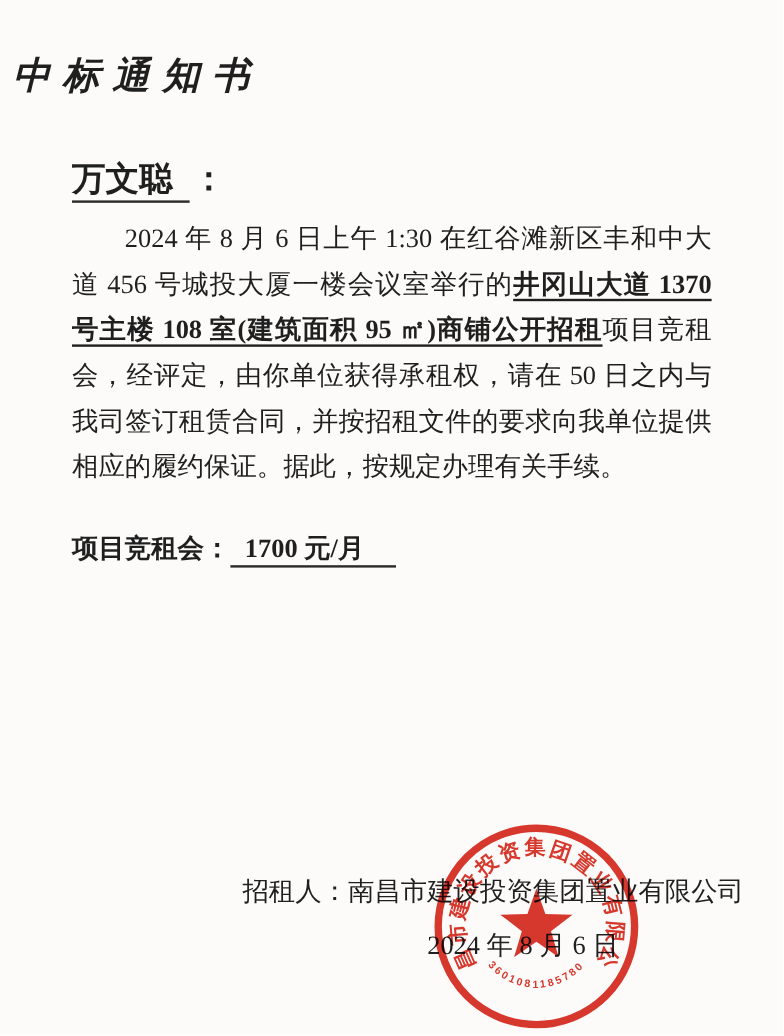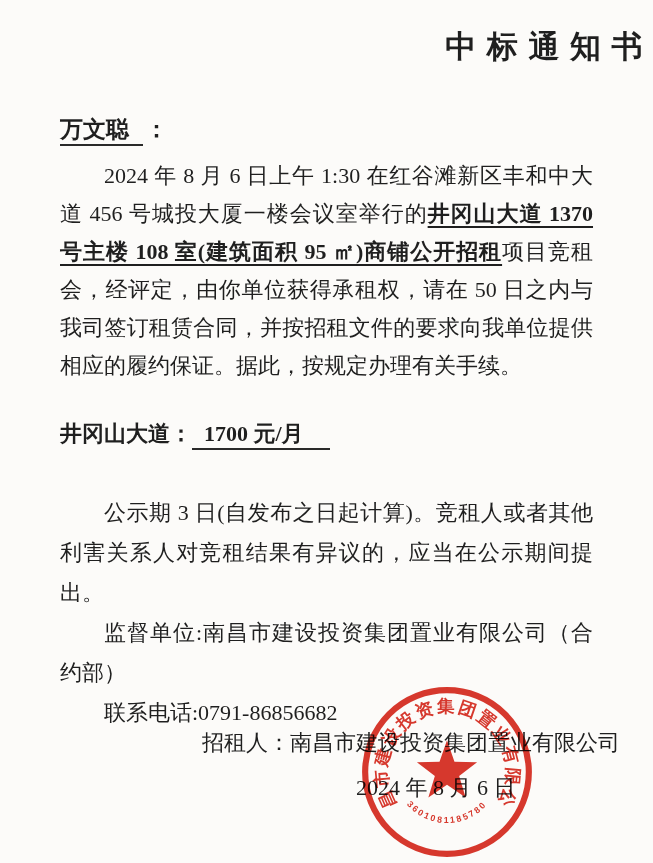--- a/index.html
+++ b/index.html
@@ -11,30 +11,31 @@
     color:#1f1f1f;
   }
   .page{
     position:relative;
     width:653px;height:863px;
     background:#fcfbf9;
     overflow:hidden;
   }
   .doc-title{
     margin:0;
-    padding-top:26px;
-    text-align:right;
+    padding-top:42px;
+    text-align:left;
     font-size:31px;
     font-weight:700;
     letter-spacing:0.34em;
     text-indent:0.34em; 
+    font-style:italic;
   }
   .addressee{
     margin:46px 60px 0 60px;
-    font-size:23px;
+    font-size:28px;
     font-weight:700;
   }
   .addressee .name{
     border-bottom:2px solid #2a2a2a;
     padding-right:14px;
     padding-bottom:2px;
   }
   .addressee .colon{margin-left:2px;}
   .para{
     margin:12px 60px 0 60px;
@@ -97,28 +98,23 @@
 
   <h1 class="doc-title">中标通知书</h1>
 
   <div class="addressee">
     <span class="name">万文聪</span><span class="colon">：</span>
   </div>
 
   <p class="para"><span>2024 年 8 月 6 日上午 1:30 在红谷滩新区丰和中大道 456 号城投大厦一楼会议室举行的</span><span class="emph">井冈山大道 1370 号主楼 108 室(建筑面积 95 ㎡)商铺公开招租</span><span>项目竞租会，经评定，由你单位获得承租权，请在 50 日之内与我司签订租赁合同，并按招租文件的要求向我单位提供相应的履约保证。据此，按规定办理有关手续。</span></p>
 
   <div class="result-line">
-    <span>井冈山大道：</span><span class="value">1700 元/月</span>
+    <span>项目竞租会：</span><span class="value">1700 元/月</span>
   </div>
 
-  <div class="mid-block">
-    <p>公示期 3 日(自发布之日起计算)。竞租人或者其他利害关系人对竞租结果有异议的，应当在公示期间提出。</p>
-    <p>监督单位:南昌市建设投资集团置业有限公司（合约部）</p>
-    <p>联系电话:0791-86856682</p>
-  </div>
 
   <div class="signature">
     <div class="sig-lessor">招租人：南昌市建设投资集团置业有限公司</div>
     <div class="sig-date">2024 年 8 月 6 日</div>
   </div>
 
   <div class="stamp">
     <svg viewBox="0 0 200 200">
       <circle cx="100" cy="100" r="93" fill="none" stroke-width="7" stroke="#d6281c"></circle>
       <polygon points="100,64 108.5,88.3 134.2,88.9 113.8,104.5 121.2,129.1 100,114.5 78.8,129.1 86.2,104.5 65.8,88.9 91.5,88.3" fill="#d6281c"></polygon>

